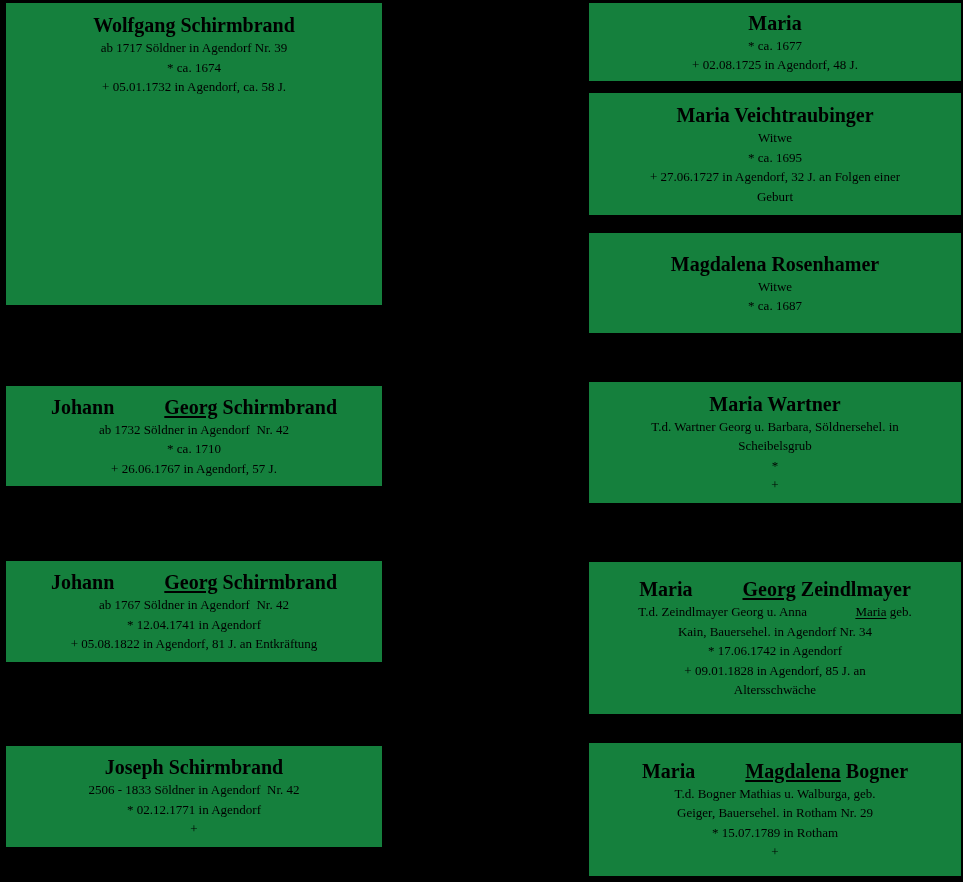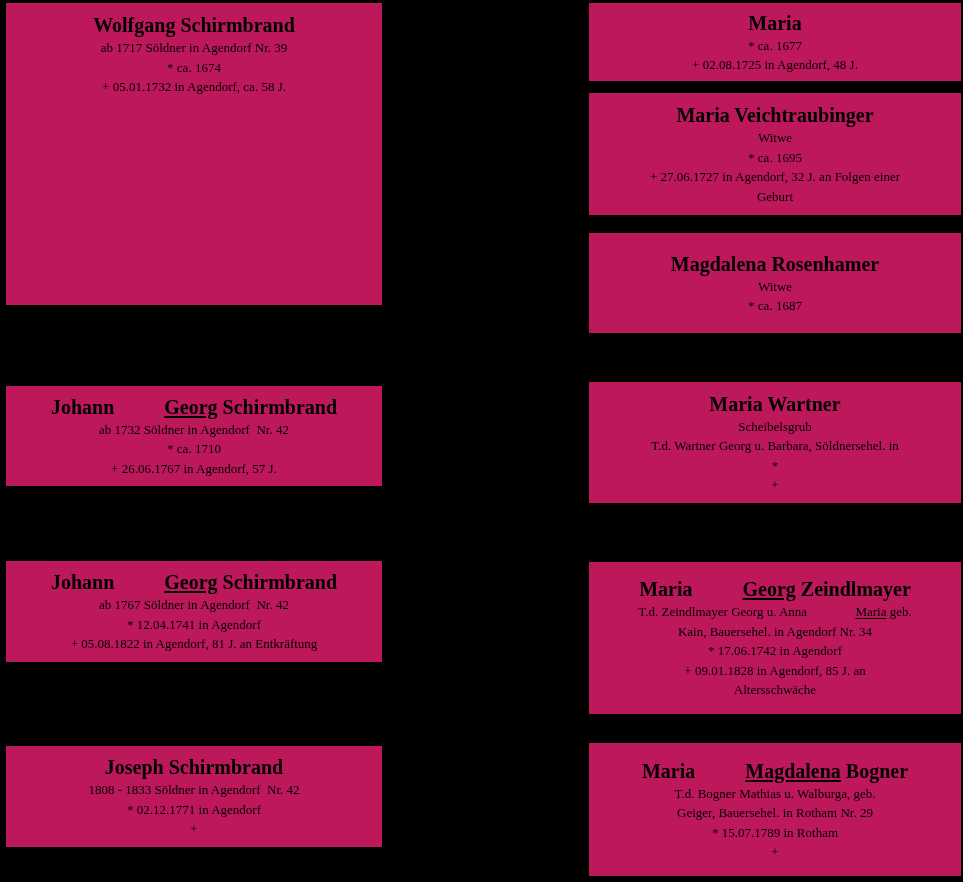--- a/index.html
+++ b/index.html
@@ -6,21 +6,21 @@
   body {
     width: 963px; height: 882px;
     background: #000000;
     position: relative;
     overflow: hidden;
     font-family: "Liberation Serif", "DejaVu Serif", serif;
     color: #000000;
   }
   .pbox {
     position: absolute;
-    background: #be185d;
+    background: #15803d;
     border: 1px solid #000000;
     box-sizing: border-box;
     display: flex;
     flex-direction: column;
     justify-content: center;
     align-items: stretch;
     text-align: center;
     padding: 4px 12px;
   }
   .pbox.top-align { justify-content: flex-start; padding-top: 9px; }
@@ -74,21 +74,21 @@
   <div class="ptitle"><span>Johann </span><span class="u">Georg</span><span> Schirmbrand</span></div>
   <div class="plines">
       <div class="line"><span>ab 1767 Söldner in Agendorf  Nr. 42</span></div>
       <div class="line"><span>* 12.04.1741 in Agendorf</span></div>
       <div class="line"><span>+ 05.08.1822 in Agendorf, 81 J. an Entkräftung</span></div>
     </div>
 </div>
 <div id="box-h4" class="pbox col-left">
   <div class="ptitle"><span>Joseph Schirmbrand</span></div>
   <div class="plines">
-      <div class="line"><span>1808 - 1833 Söldner in Agendorf  Nr. 42</span></div>
+      <div class="line"><span>2506 - 1833 Söldner in Agendorf  Nr. 42</span></div>
       <div class="line"><span>* 02.12.1771 in Agendorf</span></div>
       <div class="line"><span>+</span></div>
     </div>
 </div>
 
 <div id="box-w1" class="pbox col-right">
   <div class="ptitle"><span>Maria</span></div>
   <div class="plines">
       <div class="line"><span>* ca. 1677</span></div>
       <div class="line"><span>+ 02.08.1725 in Agendorf, 48 J.</span></div>
@@ -106,22 +106,22 @@
 <div id="box-w3" class="pbox col-right">
   <div class="ptitle"><span>Magdalena Rosenhamer</span></div>
   <div class="plines">
       <div class="line"><span>Witwe</span></div>
       <div class="line"><span>* ca. 1687</span></div>
     </div>
 </div>
 <div id="box-w4" class="pbox col-right">
   <div class="ptitle"><span>Maria Wartner</span></div>
   <div class="plines">
+      <div class="line"><span>T.d. Wartner Georg u. Barbara, Söldnersehel. in</span></div>
       <div class="line"><span>Scheibelsgrub</span></div>
-      <div class="line"><span>T.d. Wartner Georg u. Barbara, Söldnersehel. in</span></div>
       <div class="line"><span>*</span></div>
       <div class="line"><span>+</span></div>
     </div>
 </div>
 <div id="box-w5" class="pbox col-right">
   <div class="ptitle"><span>Maria </span><span class="u">Georg</span><span> Zeindlmayer</span></div>
   <div class="plines">
       <div class="line"><span>T.d. Zeindlmayer Georg u. Anna </span><span class="u">Maria</span><span> geb.</span></div>
       <div class="line"><span>Kain, Bauersehel. in Agendorf Nr. 34</span></div>
       <div class="line"><span>* 17.06.1742 in Agendorf</span></div>

